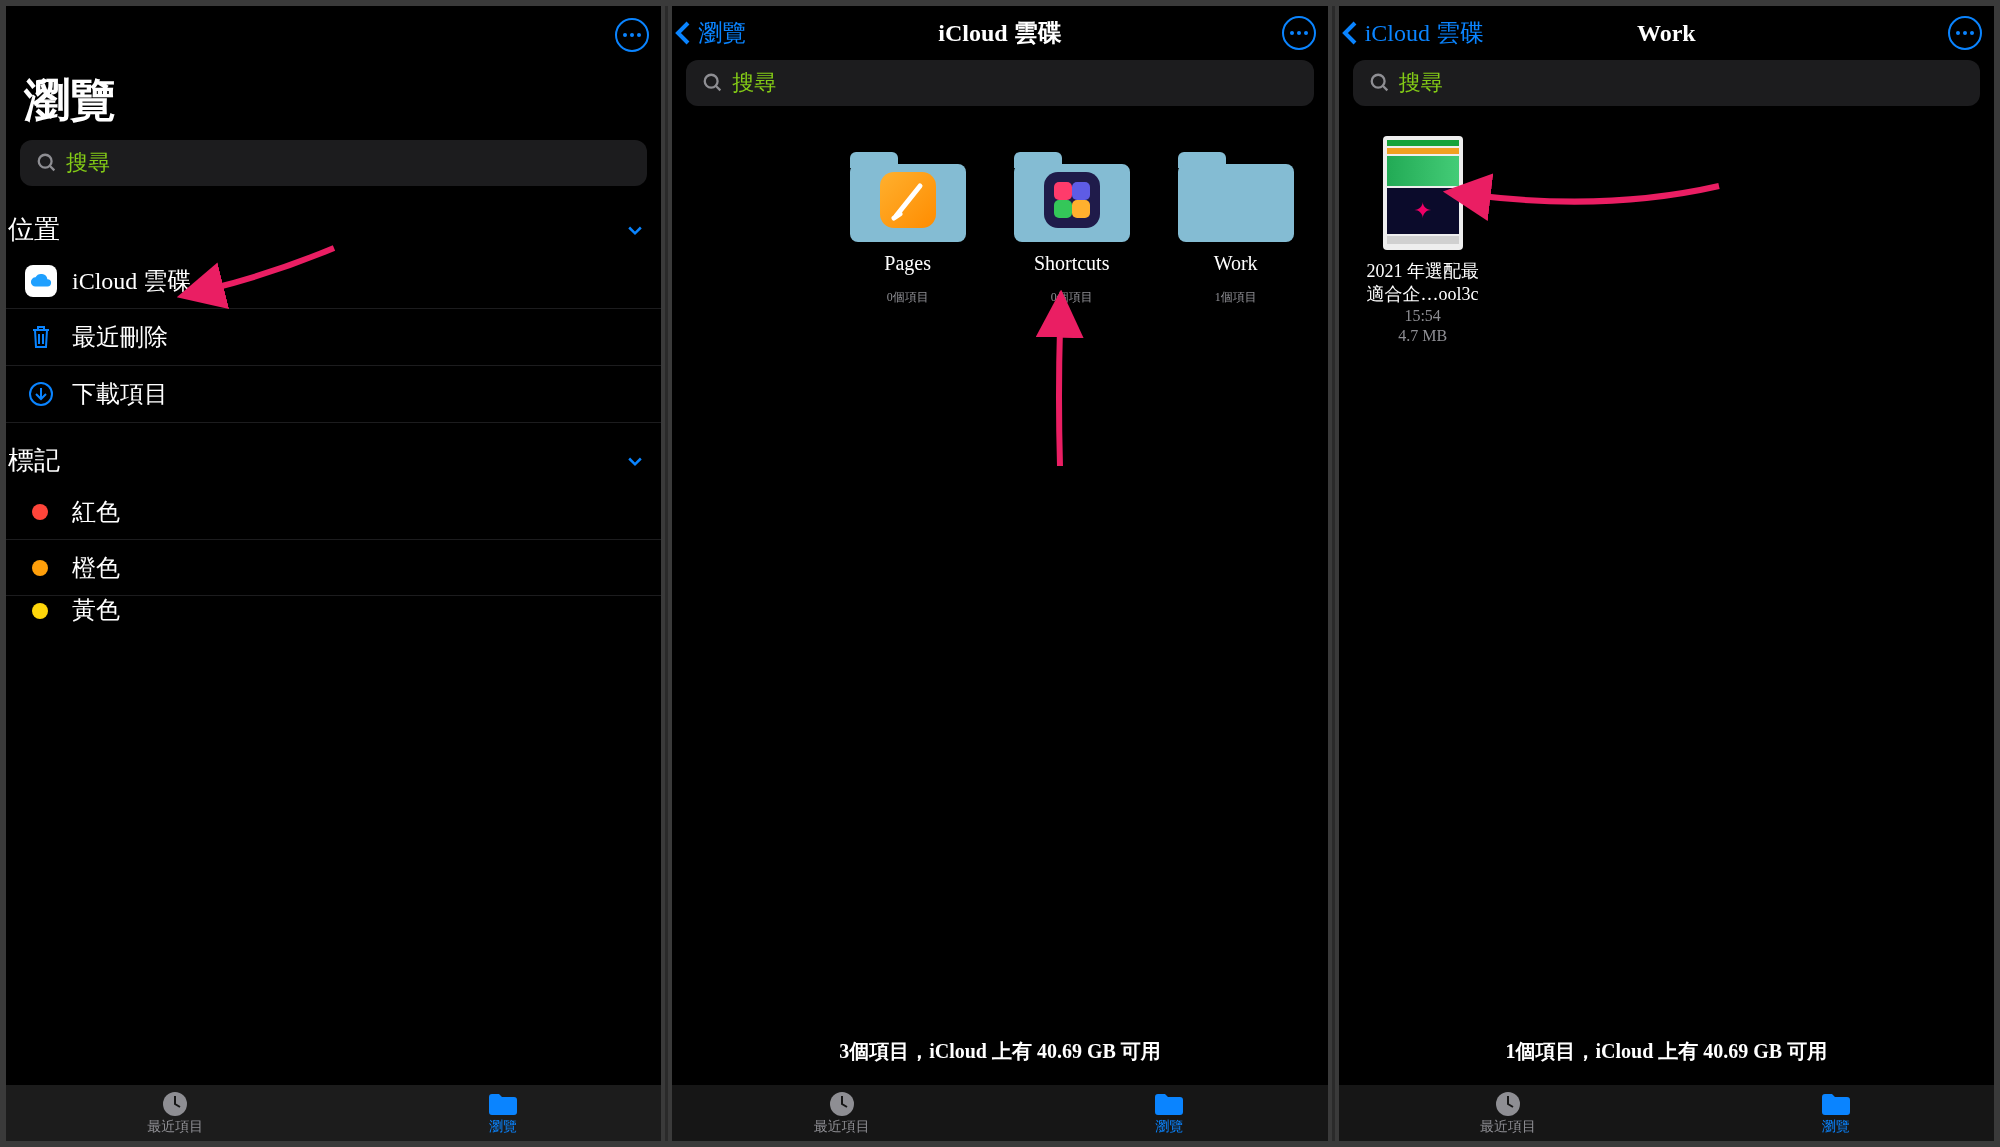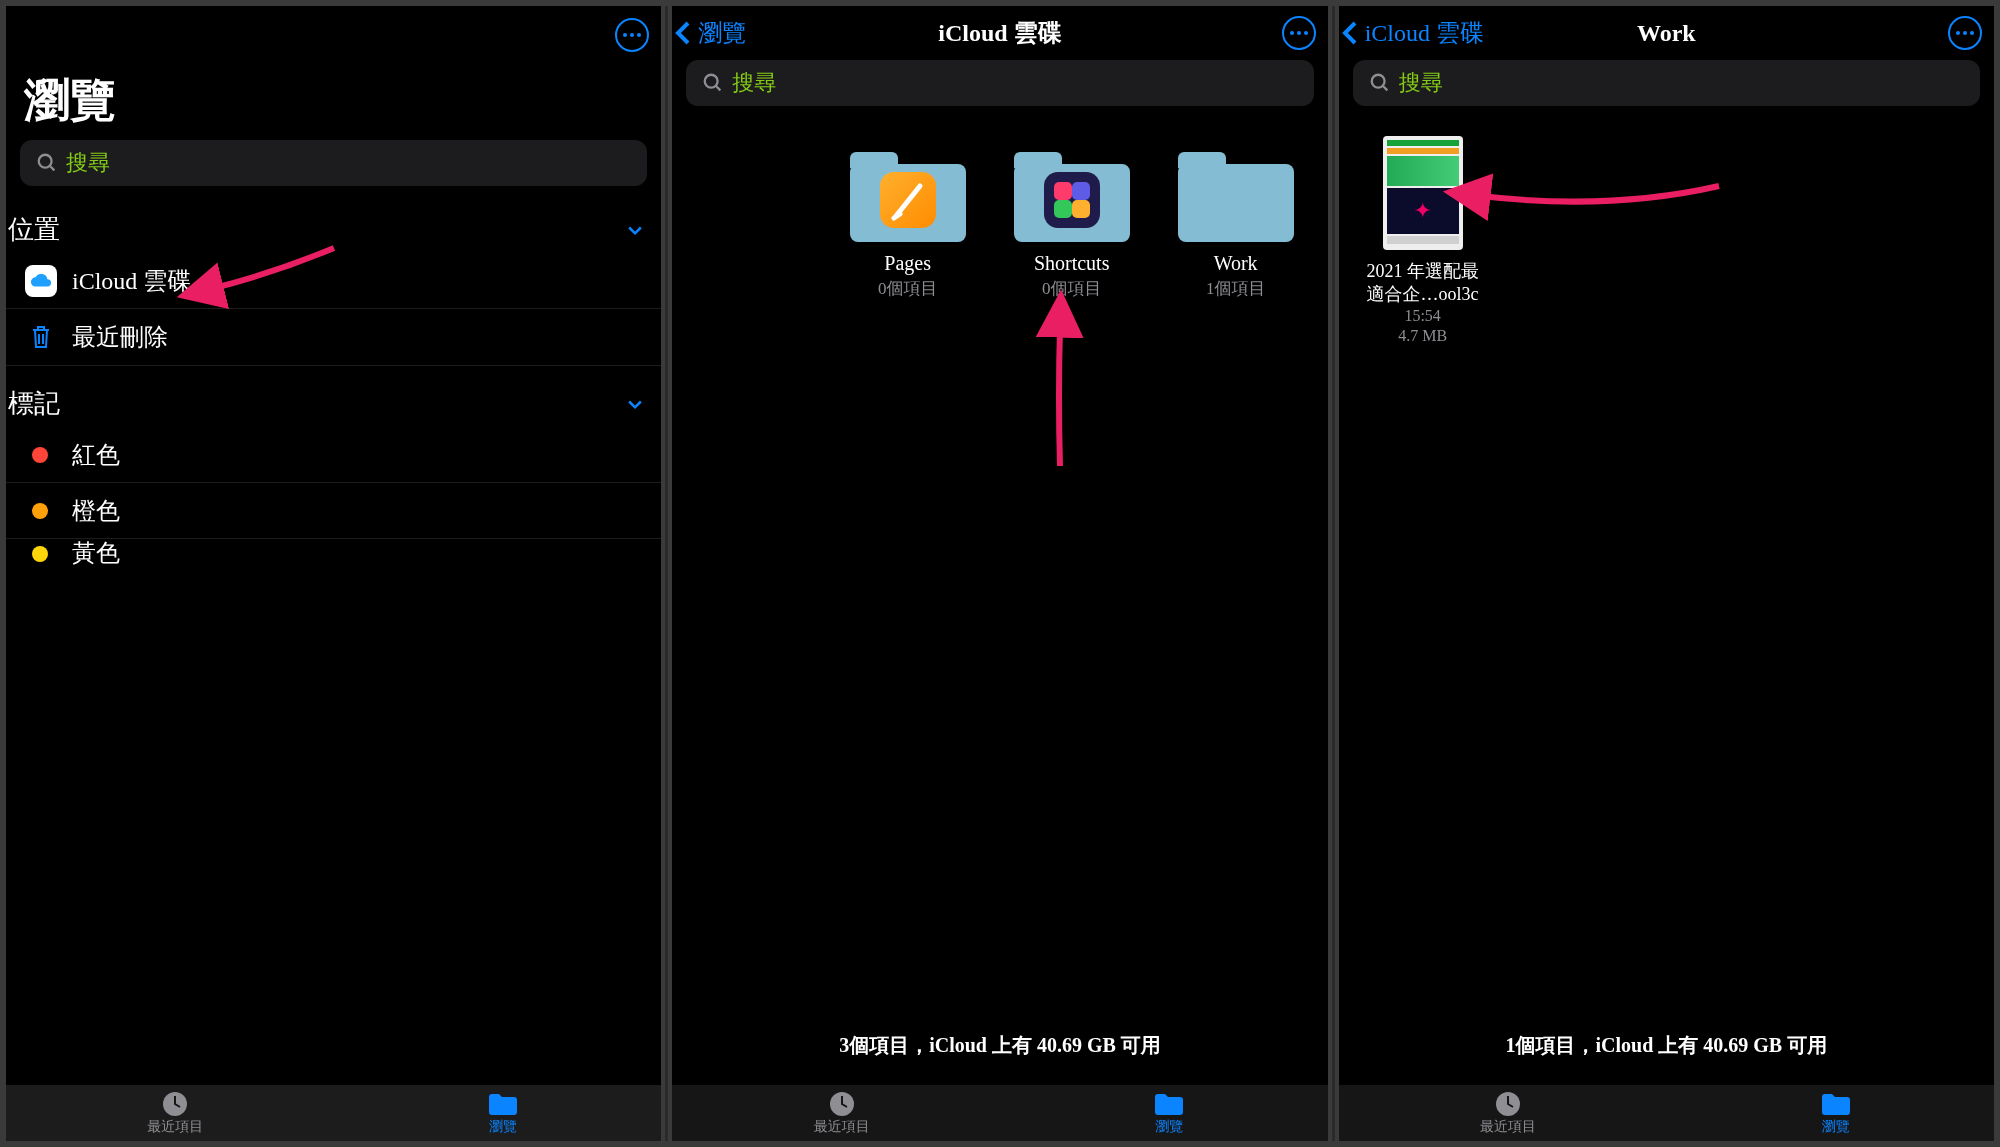--- a/index.html
+++ b/index.html
@@ -33,36 +33,36 @@
   .tag-dot { width: 16px; height: 16px; border-radius: 50%; margin-left: 8px; margin-right: 24px; }
 
   
   .grid { display: flex; gap: 24px; padding: 38px 22px 8px 22px; justify-content: flex-end; }
   .gitem { width: 140px; display: flex; flex-direction: column; align-items: center; }
   .folder { width: 116px; height: 92px; position: relative; }
   .folder-body { position: absolute; left: 0; right: 0; bottom: 0; top: 14px; background: #84bcd3; border-radius: 8px; }
   .folder-tab { position: absolute; left: 0; top: 2px; width: 48px; height: 16px; background: #84bcd3; border-radius: 6px 6px 0 0; }
   .folder-inner { position: absolute; left: 50%; top: 54%; transform: translate(-50%,-50%); width: 56px; height: 56px; border-radius: 14px; }
   .gitem .lbl { color: #fff; font-size: 20px; margin-top: 10px; }
-  .gitem .sub { color: #8e8e93; font-size: 17px; margin-top: 2px; }
+  .gitem .sub { color: #8e8e93; font-size: 12px; margin-top: 14px; }
 
   
   .file-item { width: 120px; margin: 24px 0 0 24px; display: flex; flex-direction: column; align-items: center; }
   .thumb { width: 80px; height: 114px; background: #eee; border-radius: 4px; position: relative; overflow: hidden; }
   .thumb .bar { height: 6px; background: #15a33a; margin: 4px 4px 2px 4px; }
   .thumb .bar.orange { background: #f0a020; margin-top: 0; }
   .thumb .img1 { margin: 2px 4px; height: 30px; background: linear-gradient(90deg,#2a5,#3b6,#4c7); }
   .thumb .img2 { margin: 2px 4px; height: 46px; background: #0b0b2b; display: flex; align-items: center; justify-content: center; }
   .thumb .img2 .x { font-size: 22px; color: #e06; }
   .thumb .txt { margin: 2px 4px; height: 8px; background: #d0d0d0; }
   .file-item .lbl { color: #fff; font-size: 18px; margin-top: 10px; text-align: left; line-height: 1.25; }
   .file-item .sub { color: #8e8e93; font-size: 16px; margin-top: 2px; }
 
   
-  .status-line { text-align: center; color: #fff; font-size: 20px; font-weight: 600; padding-bottom: 26px; }
+  .status-line { text-align: center; color: #fff; font-size: 20px; font-weight: 600; padding-bottom: 20px; }
 
   
   .tabbar { height: 56px; background: #161616; display: flex; align-items: center; justify-content: space-around; margin-top: auto; }
   .tab { display: flex; flex-direction: column; align-items: center; color: #8e8e93; font-size: 14px; }
   .tab.active { color: #0a84ff; }
   .tab .ic { width: 34px; height: 28px; display: flex; align-items: center; justify-content: center; }
   .pane1 .tabbar { background: #1c1c1c; }
 
   
   .ann { position: absolute; pointer-events: none; }
@@ -124,20 +124,32 @@
               <path d="M6 6l1 17h10l1-17"></path>
               <path d="M9 3h6v3H9z"></path>
               <line x1="10" y1="10" x2="10" y2="20"></line>
               <line x1="14" y1="10" x2="14" y2="20"></line>
             </svg>
         </div>
         <span>最近刪除</span>
       </div>
     </div>
 
+    <div class="section-group">
+      <div class="row">
+        <div class="ic dl-ic">
+          <svg width="26" height="26" viewBox="0 0 26 26" fill="none" stroke="#0a84ff" stroke-width="2">
+              <circle cx="13" cy="13" r="11"></circle>
+              <line x1="13" y1="7" x2="13" y2="17"></line>
+              <polyline points="8,13 13,18 18,13"></polyline>
+            </svg>
+        </div>
+        <span>下載項目</span>
+      </div>
+    </div>
 
     <div class="section-head">
       <span>標記</span>
       <svg class="chev-down" width="20" height="20" viewBox="0 0 24 24" fill="none" stroke="#0a84ff" stroke-width="3">
           <polyline points="5,9 12,16 19,9"></polyline>
         </svg>
     </div>
     <div class="section-group" style="border-bottom:none;">
       <div class="row">
         <div class="tag-dot" style="background:#ff453a"></div>

